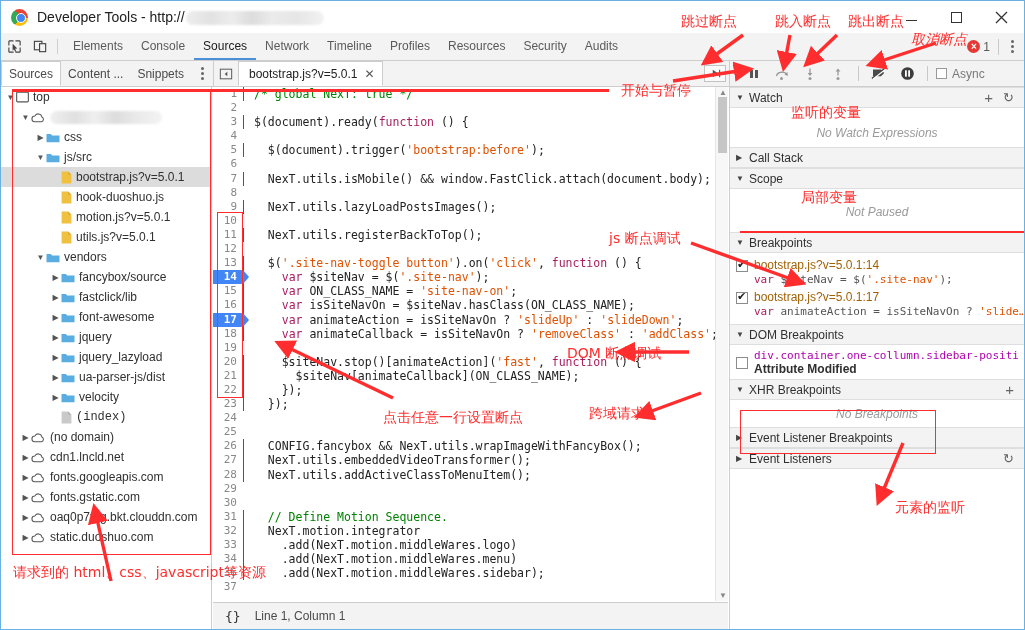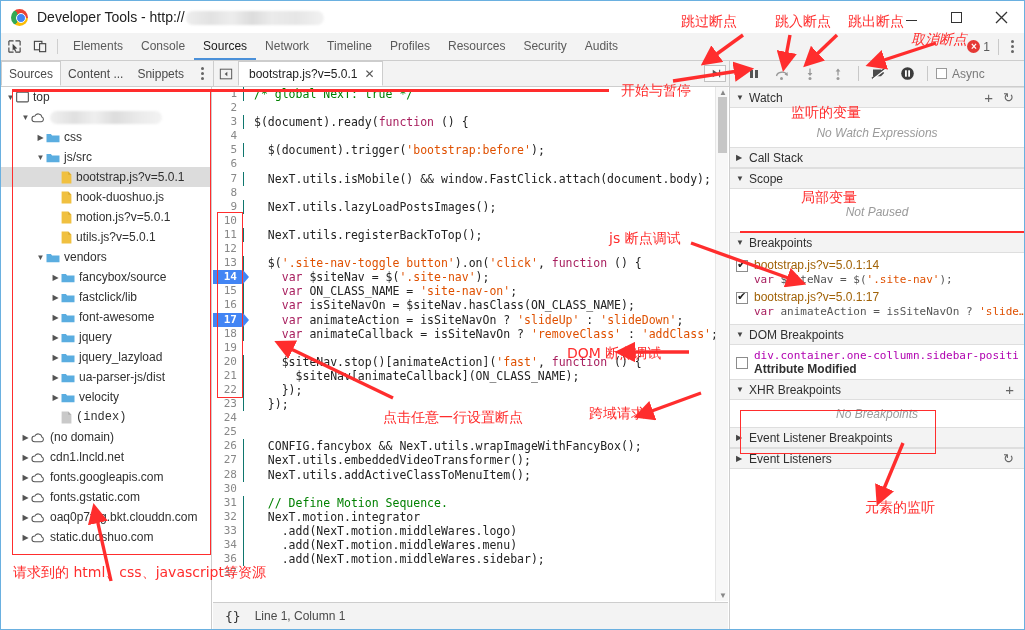--- a/index.html
+++ b/index.html
@@ -640,20 +640,21 @@
           <div class="code-line"><div class="gutter">19</div><div class="code-text"></div></div>
           <div class="code-line"><div class="gutter">20</div><div class="code-text"><span class="pln">    $siteNav.stop()[animateAction](</span><span class="str">'fast'</span><span class="pln">, </span><span class="kw">function</span><span class="pln"> () {</span></div></div>
           <div class="code-line"><div class="gutter">21</div><div class="code-text"><span class="pln">      $siteNav[animateCallback](ON_CLASS_NAME);</span></div></div>
           <div class="code-line"><div class="gutter">22</div><div class="code-text"><span class="pln">    });</span></div></div>
           <div class="code-line"><div class="gutter">23</div><div class="code-text"><span class="pln">  });</span></div></div>
           <div class="code-line"><div class="gutter">24</div><div class="code-text"></div></div>
           <div class="code-line"><div class="gutter">25</div><div class="code-text"></div></div>
           <div class="code-line"><div class="gutter">26</div><div class="code-text"><span class="pln">  CONFIG.fancybox &amp;&amp; NexT.utils.wrapImageWithFancyBox();</span></div></div>
           <div class="code-line"><div class="gutter">27</div><div class="code-text"><span class="pln">  NexT.utils.embeddedVideoTransformer();</span></div></div>
           <div class="code-line"><div class="gutter">28</div><div class="code-text"><span class="pln">  NexT.utils.addActiveClassToMenuItem();</span></div></div>
+          <div class="code-line"><div class="gutter">29</div><div class="code-text"></div></div>
           <div class="code-line"><div class="gutter">30</div><div class="code-text"></div></div>
           <div class="code-line"><div class="gutter">31</div><div class="code-text"><span class="com">  // Define Motion Sequence.</span></div></div>
           <div class="code-line"><div class="gutter">32</div><div class="code-text"><span class="pln">  NexT.motion.integrator</span></div></div>
           <div class="code-line"><div class="gutter">33</div><div class="code-text"><span class="pln">    .add(NexT.motion.middleWares.logo)</span></div></div>
           <div class="code-line"><div class="gutter">34</div><div class="code-text"><span class="pln">    .add(NexT.motion.middleWares.menu)</span></div></div>
           <div class="code-line"><div class="gutter">36</div><div class="code-text"><span class="pln">    .add(NexT.motion.middleWares.sidebar);</span></div></div>
           <div class="code-line"><div class="gutter">37</div><div class="code-text"></div></div>
         </div>
     </div>
     <div class="vscroll-track">
@@ -761,21 +762,21 @@
       <div class="anno" style="left: 774px; top: 12px;">跳入断点</div>
       <div class="anno" style="left: 847px; top: 12px;">跳出断点</div>
       <div class="anno" style="left: 910px; top: 30px; font-style: italic;">取消断点</div>
       <div class="anno" style="left: 592px; top: 81px; margin-left: 28px;">开始与暂停</div>
       <div class="anno" style="left: 790px; top: 103px;">监听的变量</div>
       <div class="anno" style="left: 800px; top: 188px;">局部变量</div>
       <div class="anno" style="left: 608px; top: 229px;">js 断点调试</div>
       <div class="anno" style="left: 566px; top: 344px;">DOM 断点调试</div>
       <div class="anno" style="left: 382px; top: 408px;">点击任意一行设置断点</div>
       <div class="anno" style="left: 588px; top: 404px;">跨域请求</div>
-      <div class="anno" style="left: 864px; top: 498px;">元素的监听</div>
+      <div class="anno" style="left: 894px; top: 498px;">元素的监听</div>
       <div class="anno" style="left: 12px; top: 563px;">请求到的 html、css、javascript等资源</div>
     </div>
 
   <svg class="arrows">
     <defs>
       <marker id="ah" markerWidth="6" markerHeight="6" refX="1.2" refY="3" orient="auto">
         <path d="M0,0 L6,3 L0,6 Z" fill="#ff2d2d"></path>
       </marker>
     </defs>
 

